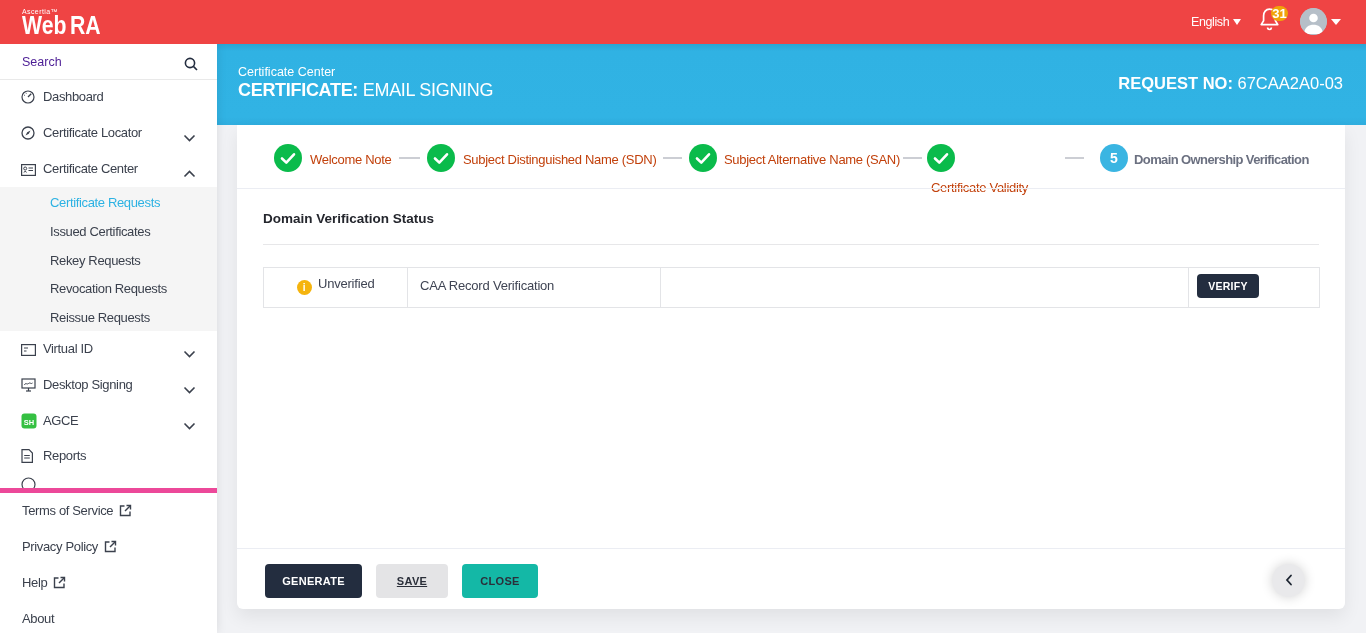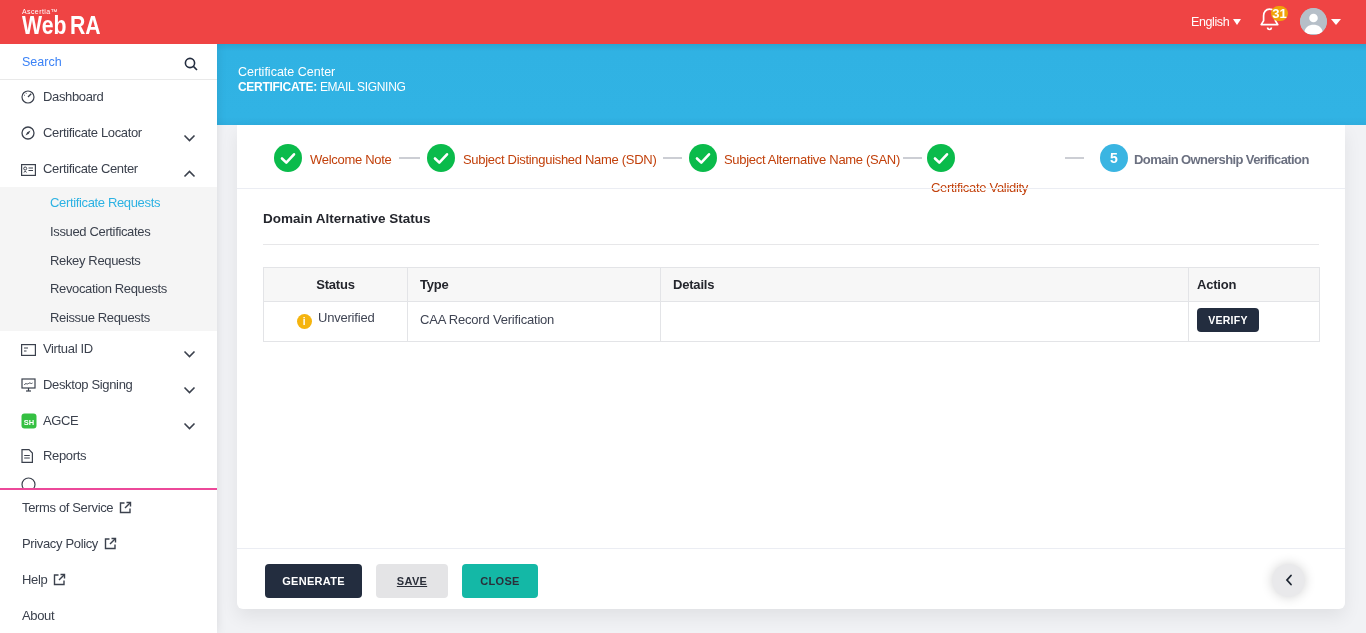--- a/index.html
+++ b/index.html
@@ -13,39 +13,39 @@
 #logo .webra .ra { margin-left:4px; }
 #nav-english { position:absolute; left:1191px; top:15px; color:#fff; font-size:12.5px; letter-spacing:-0.4px; }
 #nav-eng-caret { position:absolute; left:1233px; top:19px; width:0; height:0; border-left:4.5px solid transparent; border-right:4.5px solid transparent; border-top:6px solid #fff; }
 #bell { position:absolute; left:1259px; top:7px; }
 #badge { position:absolute; left:1271px; top:6px; width:17px; height:15px; border-radius:8px; background:#f0a30a; color:#fff; font-size:13px; font-weight:bold; text-align:center; line-height:15px; }
 #avatar { position:absolute; left:1300px; top:8px; width:27px; height:27px; border-radius:50%; background:#b6bfc8; overflow:hidden; }
 #av-caret { position:absolute; left:1331px; top:19px; width:0; height:0; border-left:5px solid transparent; border-right:5px solid transparent; border-top:6px solid #fff; }
 
 
 #sidebar { position:absolute; left:0; top:44px; width:217px; height:589px; background:#fff; z-index:20; box-shadow:0 0 10px rgba(0,0,0,0.10); }
-#search-ph { position:absolute; left:22px; top:11px; font-size:12.5px; color:#3b82f6; }
+#search-ph { position:absolute; left:22px; top:11px; font-size:12.5px; color:#4c1d95; }
 #search-ic { position:absolute; left:184px; top:13px; }
 #search-div { position:absolute; left:0; top:35px; width:217px; height:1px; background:#e9e9e9; }
 .mi { position:absolute; left:0; width:217px; height:36px; }
 .mi .ic { position:absolute; left:21px; top:11px; }
 .mi .tx { position:absolute; left:43px; top:10px; font-size:13px; letter-spacing:-0.35px; color:#3b414d; }
 .mi .chev { position:absolute; left:183px; top:13px; }
 #submenu { position:absolute; left:0; top:143px; width:217px; height:144px; background:#f5f5f5; }
 .smi { position:absolute; left:50px; font-size:13px; letter-spacing:-0.35px; color:#3b414d; }
 .smi.active { color:#2cb2e3; }
-#side-footer { position:absolute; left:0; top:444px; width:217px; height:145px; background:#fff; border-top:2px solid #ec4899; }
+#side-footer { position:absolute; left:0; top:444px; width:217px; height:145px; background:#fff; border-top:5px solid #ec4899; }
 .fi { position:absolute; left:22px; font-size:13px; letter-spacing:-0.35px; color:#3b414d; }
 .fi svg { vertical-align:-2px; margin-left:6px; }
 #hidden-item { position:absolute; left:21px; top:432px; width:15px; height:15px; }
 
 
 #band { position:absolute; left:217px; top:44px; width:1149px; height:81px; background:linear-gradient(#2aa5d3 0%, #30b2e3 9%, #31b3e4 90%, #2fadde 100%); }
 #band .small { position:absolute; left:21px; top:21px; font-size:12.5px; color:#fff; }
-#band .big { position:absolute; left:21px; top:36px; font-size:12px; letter-spacing:-0.3px; color:#fff; }
+#band .big { position:absolute; left:21px; top:36px; font-size:18px; letter-spacing:-0.3px; color:#fff; }
 #band .big b { font-weight:bold; }
 #band .req { position:absolute; right:23px; top:30px; font-size:16.5px; color:#fff; }
 
 #card { position:absolute; left:237px; top:125px; width:1108px; height:484px; background:#fff; border-radius:0 0 6px 6px; box-shadow:0 8px 18px rgba(0,0,0,0.07); }
 
 
 #stepper { position:absolute; left:0; top:0; width:1108px; height:60px; }
 .step-c { position:absolute; top:19px; width:28px; height:28px; border-radius:50%; }
 .step-c.green { background:#0abb4b; }
 .step-c.blue { background:#3ab5e2; color:#fff; font-size:14px; font-weight:bold; text-align:center; line-height:28px; }
@@ -218,20 +218,21 @@
           <path d="M7.5 1.5 L11.5 1.5 L11.5 5.5" fill="none" stroke="#3b414d" stroke-width="1.4"></path>
           <line x1="6" y1="7" x2="11" y2="2" stroke="#3b414d" stroke-width="1.4"></line>
         </svg></div>
     <div class="fi" style="top:118px;">About</div>
   </div>
 </div>
 
 <div id="band">
   <div class="small">Certificate Center</div>
   <div class="big"><b>CERTIFICATE:</b> EMAIL SIGNING</div>
+  <div class="req"><b>REQUEST NO:</b> 67CAA2A0-03</div>
 </div>
 
 <div id="card">
   <div id="stepper">
     <div class="step-c green" style="left:37px;"><svg width="28" height="28" viewBox="0 0 28 28">
           <polyline points="8,14.5 12.3,18.6 20,10.3" fill="none" stroke="#fff" stroke-width="2.6" stroke-linecap="round" stroke-linejoin="round"></polyline>
         </svg></div>
     <div class="step-l" style="left:73px;">Welcome Note</div>
     <div class="dash" style="left:162px; width:21px;"></div>
 
@@ -251,31 +252,25 @@
           <polyline points="8,14.5 12.3,18.6 20,10.3" fill="none" stroke="#fff" stroke-width="2.6" stroke-linecap="round" stroke-linejoin="round"></polyline>
         </svg></div>
     <div class="step-l" style="left:694px;margin-top:28px;">Certificate Validity</div>
     <div class="dash" style="left:828px; width:19px;"></div>
 
     <div class="step-c blue" style="left:863px;">5</div>
     <div class="step-l cur" style="left:897px;">Domain Ownership Verification</div>
   </div>
   <div id="stepdiv"></div>
 
-  <div id="dvs-title">Domain Alternative Status</div>
+  <div id="dvs-title">Domain Verification Status</div>
   <div id="dvs-div"></div>
 
   <table id="tbl">
     <tbody>
-        <tr>
-      <th class="c-status" style="text-align:center;">Status</th>
-      <th class="c-type">Type</th>
-      <th class="c-details">Details</th>
-      <th class="c-action">Action</th>
-    </tr>
     <tr>
       <td class="c-status"><span class="warn-ic">i</span> Unverified</td>
       <td class="c-type">CAA Record Verification</td>
       <td class="c-details"></td>
       <td class="c-action"><span id="verify">VERIFY</span></td>
     </tr>
   </tbody>
     </table>
 
   <div id="foot-div"></div>

